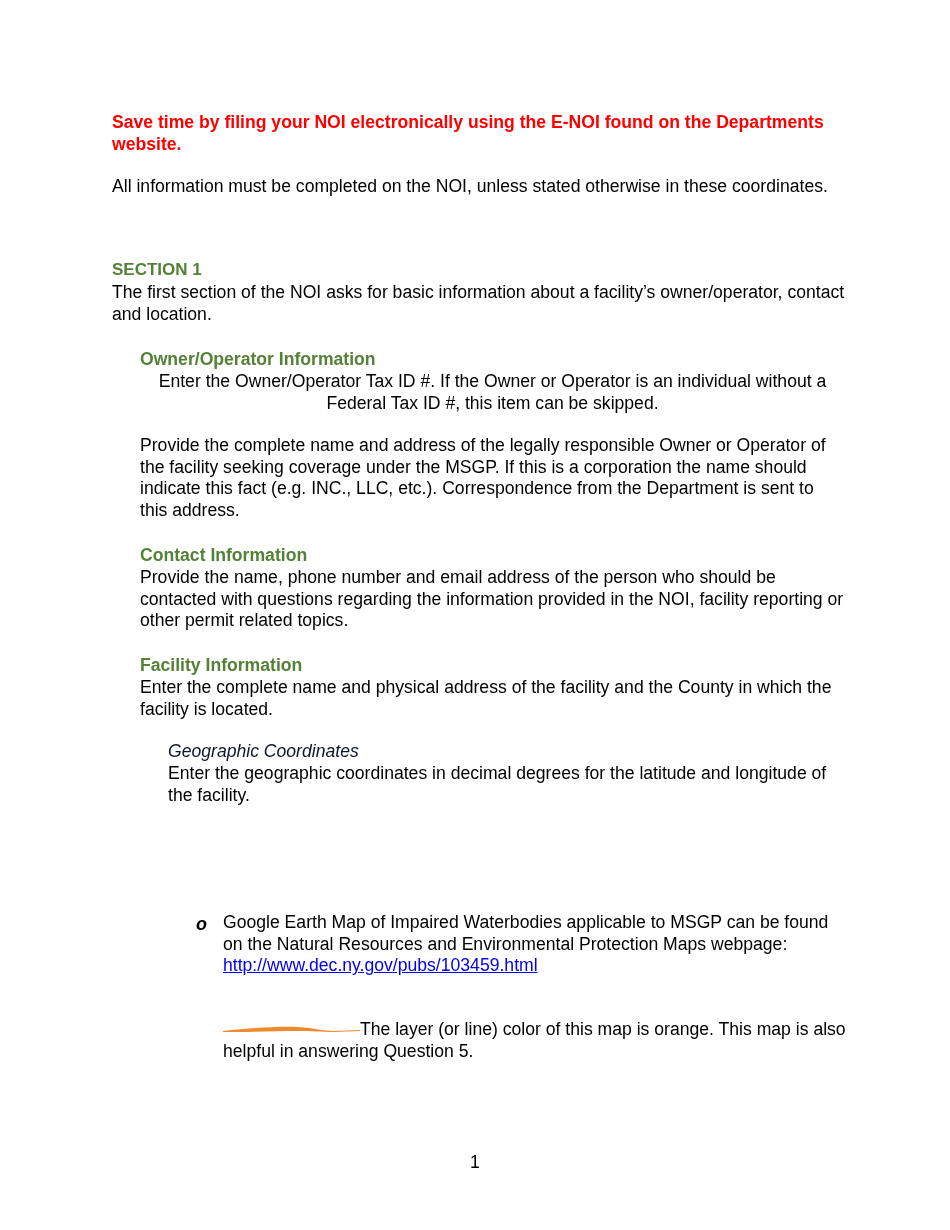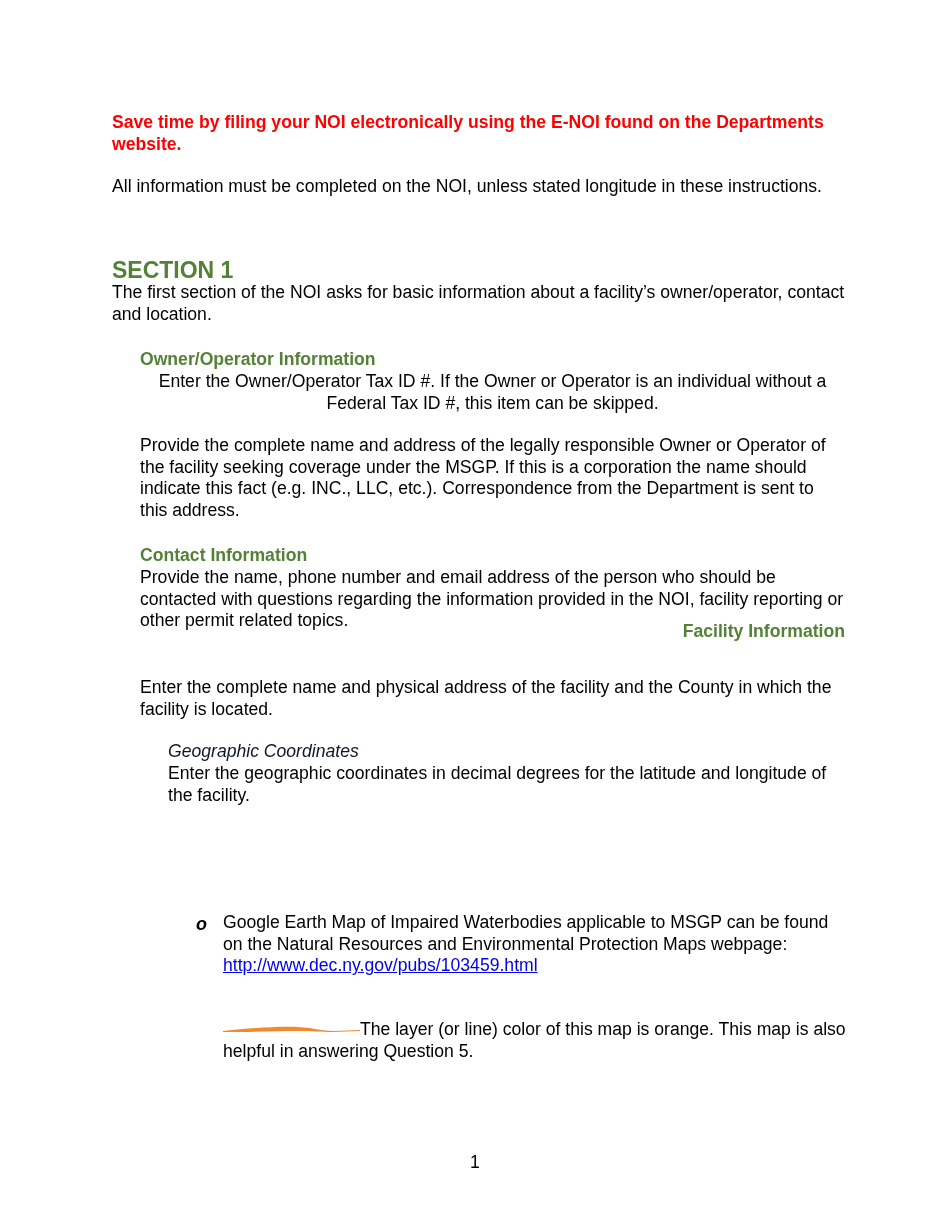--- a/index.html
+++ b/index.html
@@ -6,46 +6,46 @@
   body { width: 950px; height: 1230px; position: relative; font-family: "Liberation Sans", sans-serif; color: #000; }
   .page { position: absolute; left: 0; top: 0; width: 950px; height: 1230px; }
   .p { position: absolute; font-size: 17.6px; line-height: 21.6px; margin: 0; }
   .red { color: #ff0000; font-weight: bold; }
   .green-h { color: #538135; font-weight: bold; }
   .green-i { color: #0f172a; font-style: italic; }
   .l0 { left: 112px; width: 740px; }
   .l1 { left: 140px; width: 705px; }
   .l2 { left: 168px; width: 680px; }
   .l3 { left: 223px; width: 625px; }
-  .sec { font-size: 23px; line-height: 24px; }
+  .sec { font-size: 17px; line-height: 24px; }
   a.link { color: #0000ee; text-decoration: underline; }
   .bullet { position: absolute; left: 196px; top: 914px; font-size: 18px; font-weight: bold; font-style: italic; }
   .swatch { display: inline-block; vertical-align: middle; width: 137px; height: 12px; margin-right: 0; }
   .pagenum { position: absolute; left: 0; width: 950px; top: 1152px; text-align: center; font-size: 17.6px; }
 </style>
 </head>
 <body>
 
 <div class="page">
 
   <p class="p l0 red" style="top:112px;">Save time by filing your NOI electronically using the E-NOI found on the Departments website.</p>
 
-  <p class="p l0" style="top:176px;">All information must be completed on the NOI, unless stated longitude in these instructions.</p>
+  <p class="p l0" style="top:176px;">All information must be completed on the NOI, unless stated otherwise in these coordinates.</p>
 
   <p class="p l0 green-h sec" style="top:258px;">SECTION 1</p>
   <p class="p l0" style="top:282px;">The first section of the NOI asks for basic information about a facility’s owner/operator, contact and location.</p>
 
   <p class="p l1 green-h" style="top:349px;">Owner/Operator Information</p>
   <p class="p l1" style="top:371px;text-align:center;">Enter the Owner/Operator Tax ID #. If the Owner or Operator is an individual without a Federal Tax ID #, this item can be skipped.</p>
   <p class="p l1" style="top:435px;">Provide the complete name and address of the legally responsible Owner or Operator of the facility seeking coverage under the MSGP. If this is a corporation the name should indicate this fact (e.g. INC., LLC, etc.). Correspondence from the Department is sent to this address.</p>
 
   <p class="p l1 green-h" style="top:545px;">Contact Information</p>
   <p class="p l1" style="top:567px;">Provide the name, phone number and email address of the person who should be contacted with questions regarding the information provided in the NOI, facility reporting or other permit related topics.</p>
 
-  <p class="p l1 green-h" style="top:621px;text-align:right;">Facility Information</p>
+  <p class="p l1 green-h" style="top:655px;">Facility Information</p>
   <p class="p l1" style="top:677px;">Enter the complete name and physical address of the facility and the County in which the facility is located.</p>
 
   <p class="p l2 green-i" style="top:741px;">Geographic Coordinates</p>
   <p class="p l2" style="top:763px;">Enter the geographic coordinates in decimal degrees for the latitude and longitude of the facility.</p>
 
   <span class="bullet">o</span>
   <p class="p l3" style="top:912px;">
     <span>Google Earth Map of Impaired Waterbodies applicable to MSGP can be found on the Natural Resources and Environmental Protection Maps webpage:</span><br>
     <a class="link" href="#">http://www.dec.ny.gov/pubs/103459.html</a>
   </p>

